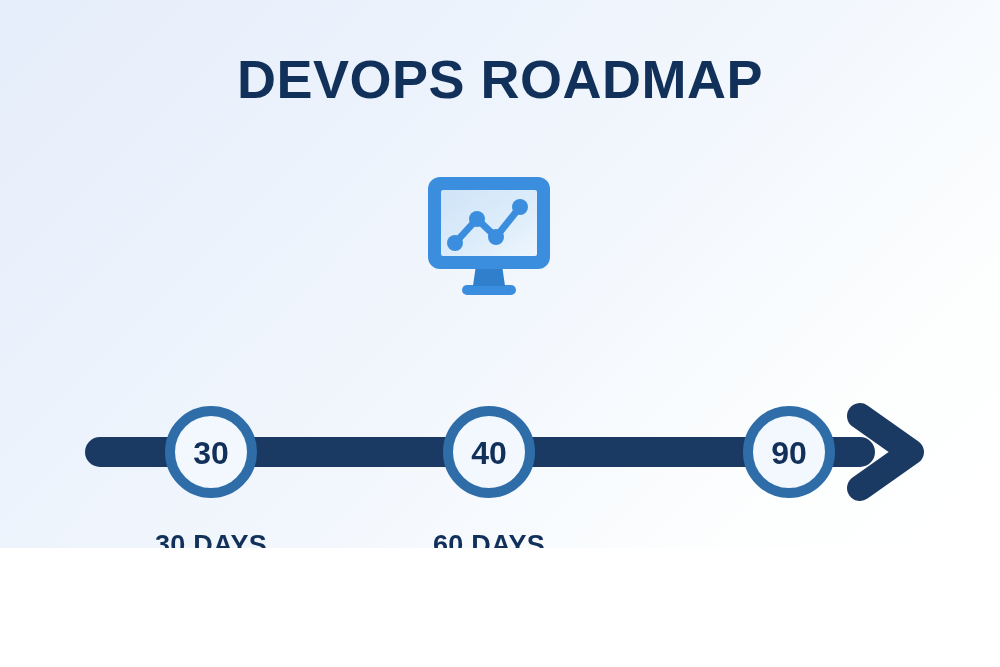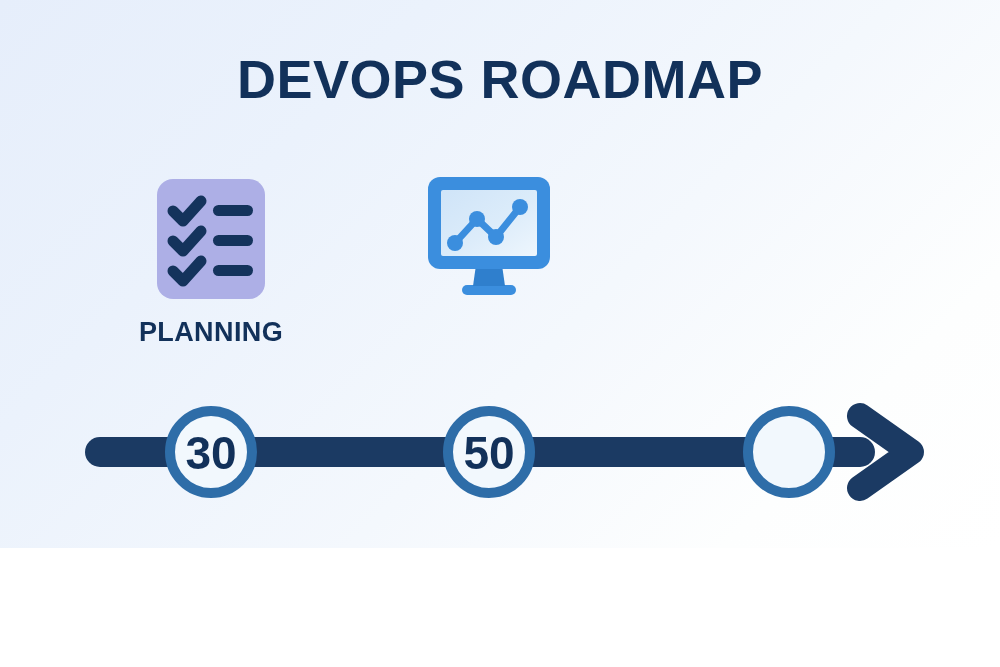--- a/index.html
+++ b/index.html
@@ -73,21 +73,21 @@
     top: 392px;
     width: 1000px;
     height: 122px;
   }
   #timeline svg { display: block; }
 
   .node-num {
     position: absolute;
     width: 92px;
     text-align: center;
-    font-size: 46px;
+    font-size: 32px;
     line-height: 34px;
     font-weight: 700;
     color: #12315a;
     top: 44px;
   }
   #num-0 { left: 165px; }
   #num-1 { left: 443px; }
   #num-2 { left: 743px; }
 
   
@@ -107,38 +107,20 @@
   #day-1 { left: 359px; }
   #day-2 { left: 659px; }
 </style>
 </head>
 <body>
 
 <div id="infographic">
 
   <div id="title">DEVOPS ROADMAP</div>
 
-  <div class="column" id="col-0">
-    <div class="icon-wrap">
-      <svg width="120" height="134" viewBox="0 0 120 134" aria-hidden="true">
-        <rect x="6" y="10" width="108" height="120" rx="16" ry="16" fill="#adafe6"></rect>
-        <g stroke="#14335c" stroke-width="11" stroke-linecap="round" stroke-linejoin="round" fill="none">
-          <polyline points="22,42 32,52 50,32"></polyline>
-          <polyline points="22,72 32,82 50,62"></polyline>
-          <polyline points="22,102 32,112 50,92"></polyline>
-        </g>
-        <g fill="#14335c">
-          <rect x="62" y="36" width="40" height="11" rx="5.5"></rect>
-          <rect x="62" y="66" width="40" height="11" rx="5.5"></rect>
-          <rect x="62" y="96" width="40" height="11" rx="5.5"></rect>
-        </g>
-      </svg>
-    </div>
-    <div class="caption">PLANNING</div>
-  </div>
 
   <div class="column" id="col-1">
     <div class="icon-wrap">
       <svg width="130" height="134" viewBox="0 0 130 134" aria-hidden="true">
         <defs>
           <linearGradient id="screenGrad" x1="0" y1="0" x2="1" y2="1">
             <stop offset="0%" stop-color="#cfe4f8"></stop>
             <stop offset="55%" stop-color="#dcecfa"></stop>
             <stop offset="100%" stop-color="#eef6fd"></stop>
           </linearGradient>
@@ -168,17 +150,20 @@
       <rect x="85" y="45" width="790" height="30" rx="15" ry="15" fill="#1b3a63"></rect>
 
       <polyline points="860,24 911,60 860,96" fill="none" stroke="#1b3a63" stroke-width="26" stroke-linecap="round" stroke-linejoin="round"></polyline>
 
       <circle cx="211" cy="60" r="41" fill="#f2f8fd" stroke="#2e6da8" stroke-width="10"></circle>
       <circle cx="489" cy="60" r="41" fill="#f2f8fd" stroke="#2e6da8" stroke-width="10"></circle>
       <circle cx="789" cy="60" r="41" fill="#f2f8fd" stroke="#2e6da8" stroke-width="10"></circle>
     </svg>
 
     <div class="node-num" id="num-0">30</div>
-    <div class="node-num" id="num-1">50</div>
+    <div class="node-num" id="num-1">40</div>
+    <div class="node-num" id="num-2">90</div>
   </div>
 
+  <div class="day-label" id="day-0">30 DAYS</div>
+  <div class="day-label" id="day-1">60 DAYS</div>
 
 </div>
 
 </body></html>

